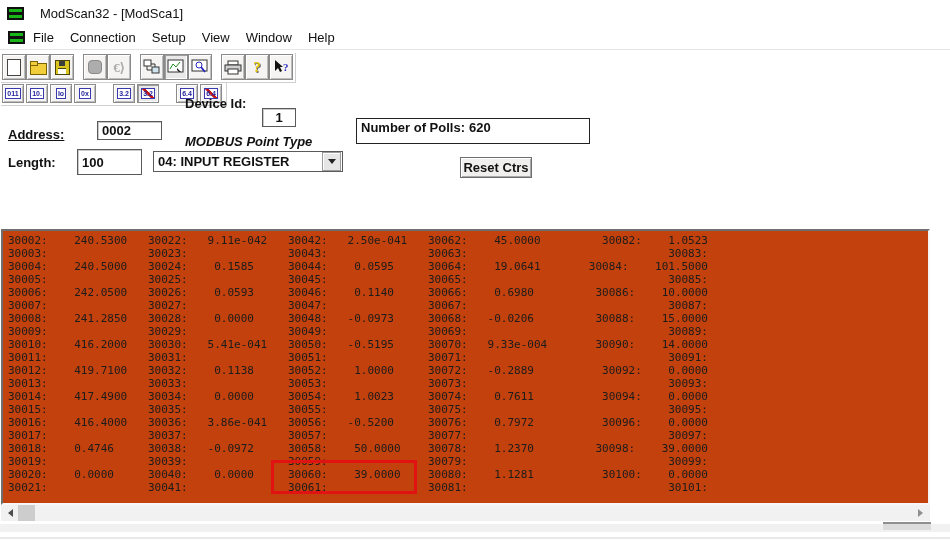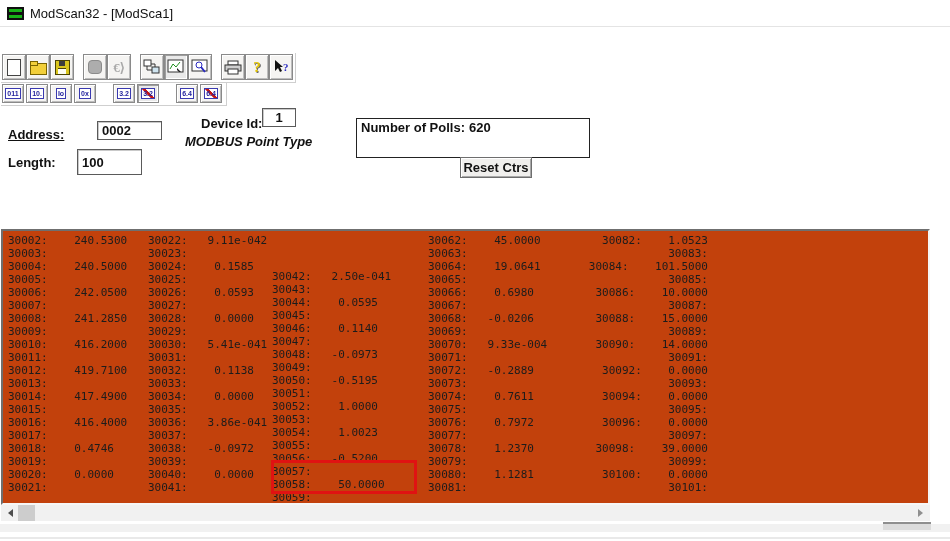--- a/index.html
+++ b/index.html
@@ -5,21 +5,21 @@
   html,body{margin:0;padding:0;background:#fff;}
   #app{position:relative;width:950px;height:541px;background:#ffffff;overflow:hidden;
        font-family:"Liberation Sans",sans-serif;color:#111;}
 
   
   .titlebar{position:absolute;left:0;top:0;width:950px;height:26px;background:#fff;
             border-bottom:1px solid #e4e4e4;display:flex;align-items:center;}
   .appicon{width:17px;height:13px;background:#101010;margin-left:7px;position:relative;flex:none;}
   .appicon::before,.appicon::after{content:"";position:absolute;left:2px;right:2px;height:3px;background:#18b418;}
   .appicon::before{top:2px;} .appicon::after{bottom:2px;}
-  .titletext{margin-left:6px;font-size:13px;}
+  .titletext{margin-left:16px;font-size:13px;}
 
   
   .menubar{position:absolute;left:0;top:26px;width:950px;height:23px;background:#fff;
            border-bottom:1px solid #e4e4e4;display:flex;align-items:center;font-size:13px;}
   .menubar .appicon{margin-left:8px;}
   .menuitem{padding:2px 8px;cursor:default;}
   .menuitem:first-of-type{margin-left:12px;}
 
   
   .toolbar{position:absolute;display:flex;align-items:flex-start;background:#fff;
@@ -57,21 +57,21 @@
   .flabel{position:absolute;font-size:13px;font-weight:bold;}
   .finput{position:absolute;background:#fff;border:1px solid #5a5a5a;box-shadow:inset 1px 1px 0 #c9c9c9;
           font:bold 13px "Liberation Sans",sans-serif;color:#111;padding:1px 4px;box-sizing:border-box;}
   input.finput{outline:none;}
   .combo{position:absolute;left:153px;top:151px;width:190px;height:21px;background:#fff;
          border:1px solid #5a5a5a;box-sizing:border-box;display:flex;align-items:center;}
   .combo .sel{flex:1;font:bold 13px "Liberation Sans",sans-serif;padding-left:4px;white-space:nowrap;overflow:hidden;}
   .combo .drop{width:17px;height:17px;margin:1px;background:#e6e6e6;border:1px solid #9b9b9b;
          box-shadow:inset 1px 1px 0 #fff;display:flex;align-items:center;justify-content:center;flex:none;}
   .combo .drop .arr{width:0;height:0;border:4px solid transparent;border-top:5px solid #222;margin-top:4px;}
-  .statsbox{position:absolute;left:356px;top:118px;width:234px;height:40px;border:1px solid #222;
+  .statsbox{position:absolute;left:356px;top:118px;width:234px;height:26px;border:1px solid #222;
             background:#fff;box-sizing:border-box;font:bold 13px "Liberation Sans",sans-serif;
             padding:1px 4px;line-height:15px;white-space:nowrap;}
   .statsbox .cnt{margin-left:4px;}
   .btn{position:absolute;background:#f0efed;border:1px solid #6e6e6e;
        box-shadow:inset 1px 1px 0 #fff, inset -1px -1px 0 #a8a8a8;
        font:bold 13px "Liberation Sans",sans-serif;display:flex;align-items:center;justify-content:center;box-sizing:border-box;}
   .resetbtn{left:460px;top:157px;width:72px;height:21px;}
 
   
   .datapanel{position:absolute;left:1px;top:229px;width:929px;height:276px;background:#c2410c;
@@ -93,20 +93,29 @@
 </head>
 <body>
 
 <div id="app">
 
   <div class="titlebar">
     <div class="appicon"></div>
     <div class="titletext">ModScan32 - [ModSca1]</div>
   </div>
 
+  <div class="menubar">
+    <div class="appicon"></div>
+    <div class="menuitem">File</div>
+    <div class="menuitem">Connection</div>
+    <div class="menuitem">Setup</div>
+    <div class="menuitem">View</div>
+    <div class="menuitem">Window</div>
+    <div class="menuitem">Help</div>
+  </div>
 
   <div class="toolbar toolbar1">
     <div class="tgroup">
       <div class="tbtn">
         <div class="ic-page"></div>
       </div>
       <div class="tbtn">
         <div class="ic-folder">
             <div class="back"></div>
             <div class="tab"></div>
@@ -200,24 +209,30 @@
           <span class="glyph">6.4</span>
         </div>
     </div>
   </div>
 
   <div class="flabel" style="left:8px;top:127px;text-decoration:underline;">Address:</div>
   <input class="finput" style="left: 77px; top: 121px; width: 65px; height: 19px; margin-left: 20px;" value="0002">
   <div class="flabel" style="left:8px;top:155px;">Length:</div>
   <input class="finput" style="left: 77px; top: 149px; width: 65px; height: 26px;" value="100">
 
-  <div class="flabel" style="left:185px;top:116px;margin-left:16px;">Device Id:</div>
+  <div class="flabel" style="left:185px;top:96px;">Device Id:</div>
   <input class="finput" style="left: 262px; top: 108px; width: 34px; height: 19px; text-align: center;" value="1">
   <div class="flabel" style="left:185px;top:134px;font-style:italic;">MODBUS Point Type</div>
 
+  <div class="combo">
+    <div class="sel">04: INPUT REGISTER</div>
+    <div class="drop">
+      <div class="arr"></div>
+    </div>
+  </div>
 
   <div class="statsbox">
     <div><span>Number of Polls:</span><span class="cnt">620</span></div>
   </div>
   <div class="btn resetbtn">Reset Ctrs</div>
 
   <div class="datapanel">
     <div>
         <div class="datacol" style="left: 5px;">
           <div class="dataline">30002:    240.5300</div>
@@ -256,21 +271,21 @@
           <div class="dataline">30033:</div>
           <div class="dataline">30034:    0.0000</div>
           <div class="dataline">30035:</div>
           <div class="dataline">30036:   3.86e-041</div>
           <div class="dataline">30037:</div>
           <div class="dataline">30038:   -0.0972</div>
           <div class="dataline">30039:</div>
           <div class="dataline">30040:    0.0000</div>
           <div class="dataline">30041:</div>
         </div>
-        <div class="datacol" style="left: 269px; margin-top: 36px;">
+        <div class="datacol" style="left: 285px;">
           <div class="dataline">30042:   2.50e-041</div>
           <div class="dataline">30043:</div>
           <div class="dataline">30044:    0.0595</div>
           <div class="dataline">30045:</div>
           <div class="dataline">30046:    0.1140</div>
           <div class="dataline">30047:</div>
           <div class="dataline">30048:   -0.0973</div>
           <div class="dataline">30049:</div>
           <div class="dataline">30050:   -0.5195</div>
           <div class="dataline">30051:</div>

